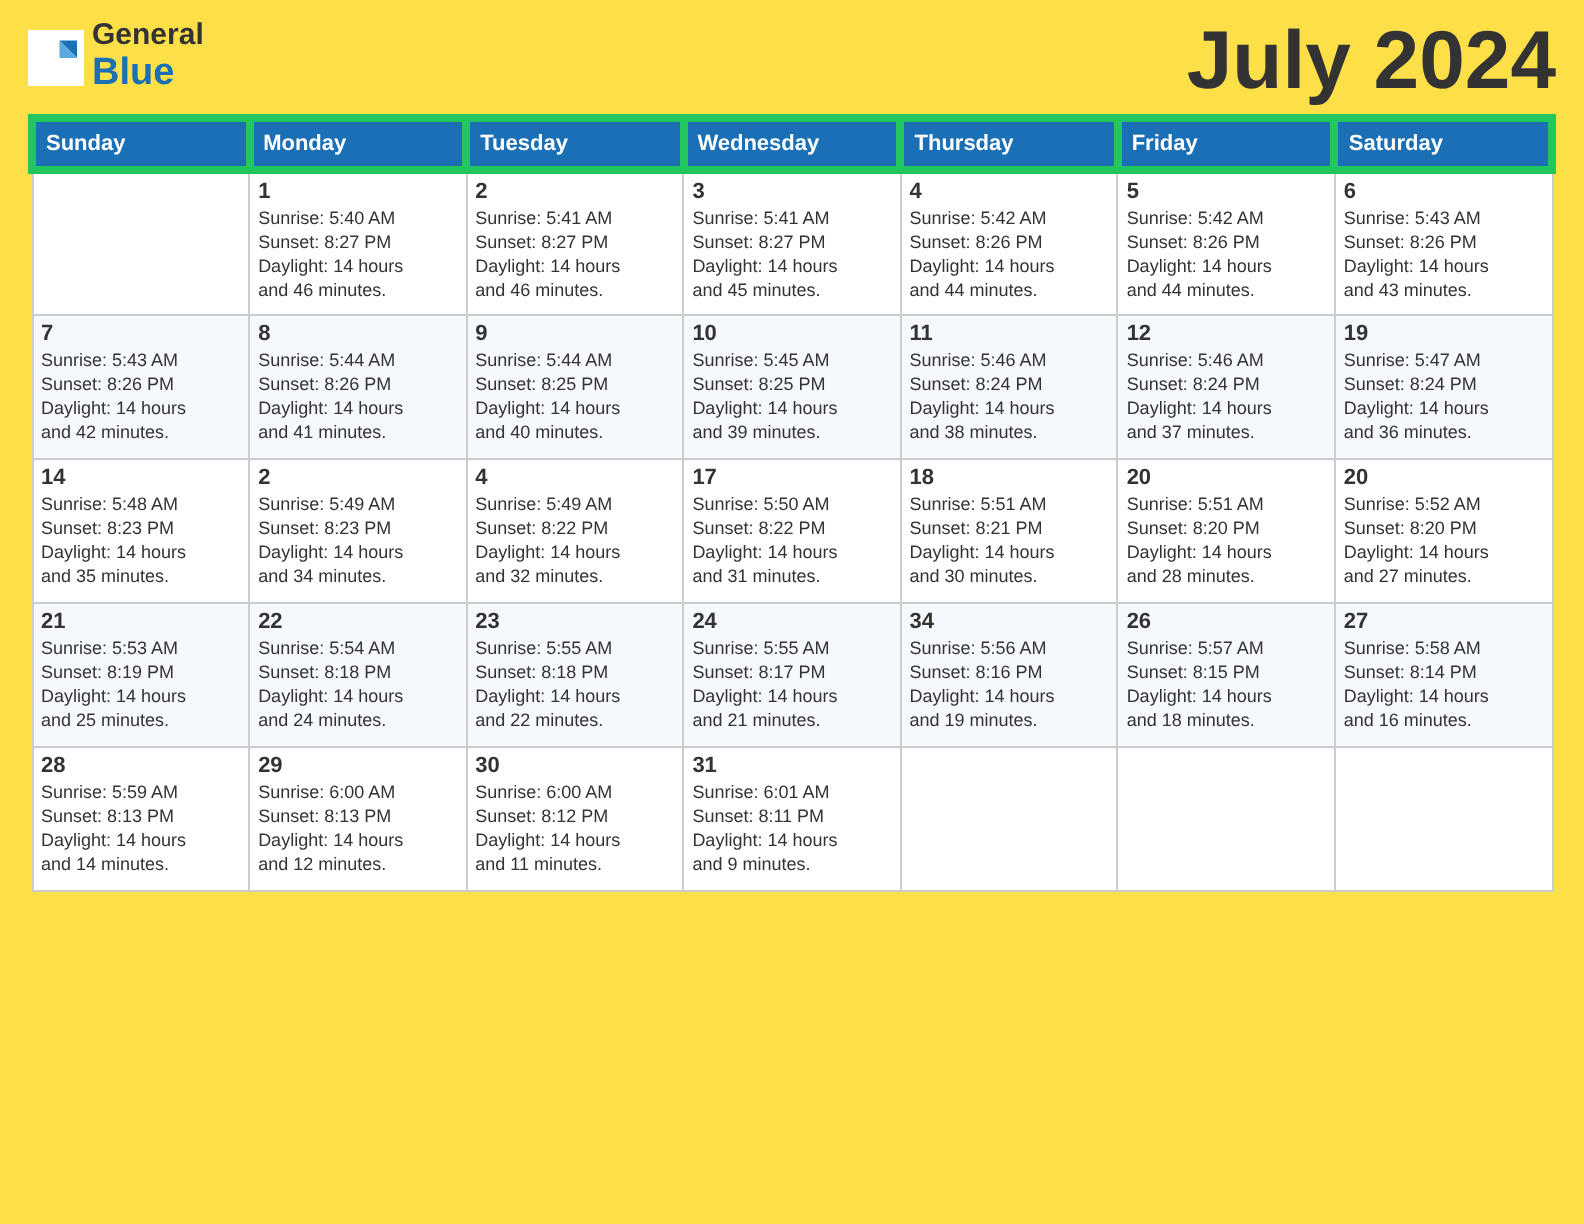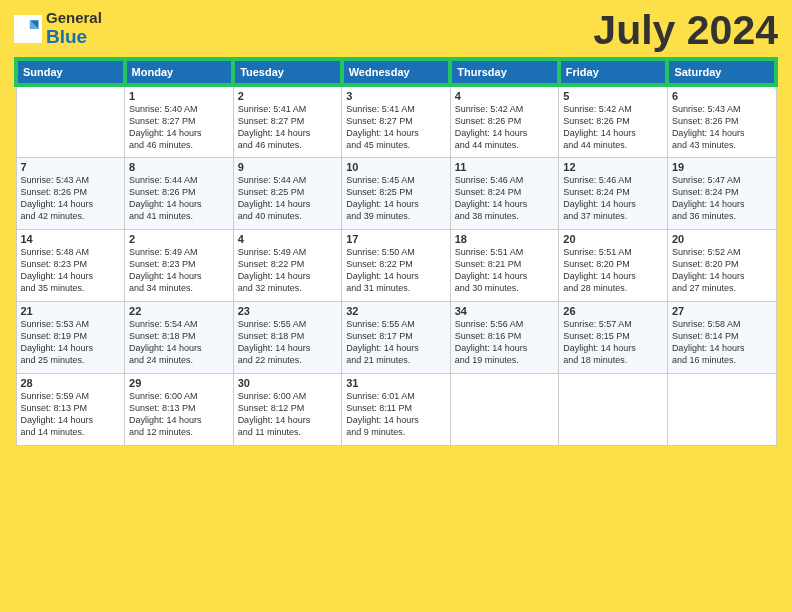--- a/index.html
+++ b/index.html
@@ -227,21 +227,21 @@
           </td>
           <td>
             <div class="day-number">22</div>
             <div class="day-info">Sunrise: 5:54 AM<br>Sunset: 8:18 PM<br>Daylight: 14 hours<br>and 24 minutes.</div>
           </td>
           <td>
             <div class="day-number">23</div>
             <div class="day-info">Sunrise: 5:55 AM<br>Sunset: 8:18 PM<br>Daylight: 14 hours<br>and 22 minutes.</div>
           </td>
           <td>
-            <div class="day-number">32</div>
+            <div class="day-number">24</div>
             <div class="day-info">Sunrise: 5:55 AM<br>Sunset: 8:17 PM<br>Daylight: 14 hours<br>and 21 minutes.</div>
           </td>
           <td>
             <div class="day-number">34</div>
             <div class="day-info">Sunrise: 5:56 AM<br>Sunset: 8:16 PM<br>Daylight: 14 hours<br>and 19 minutes.</div>
           </td>
           <td>
             <div class="day-number">26</div>
             <div class="day-info">Sunrise: 5:57 AM<br>Sunset: 8:15 PM<br>Daylight: 14 hours<br>and 18 minutes.</div>
           </td>

